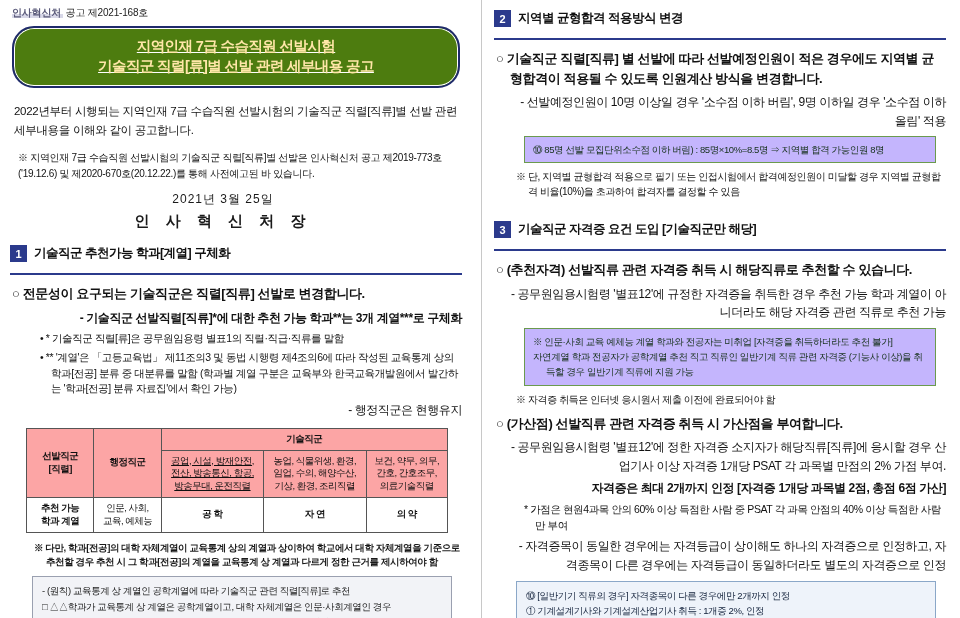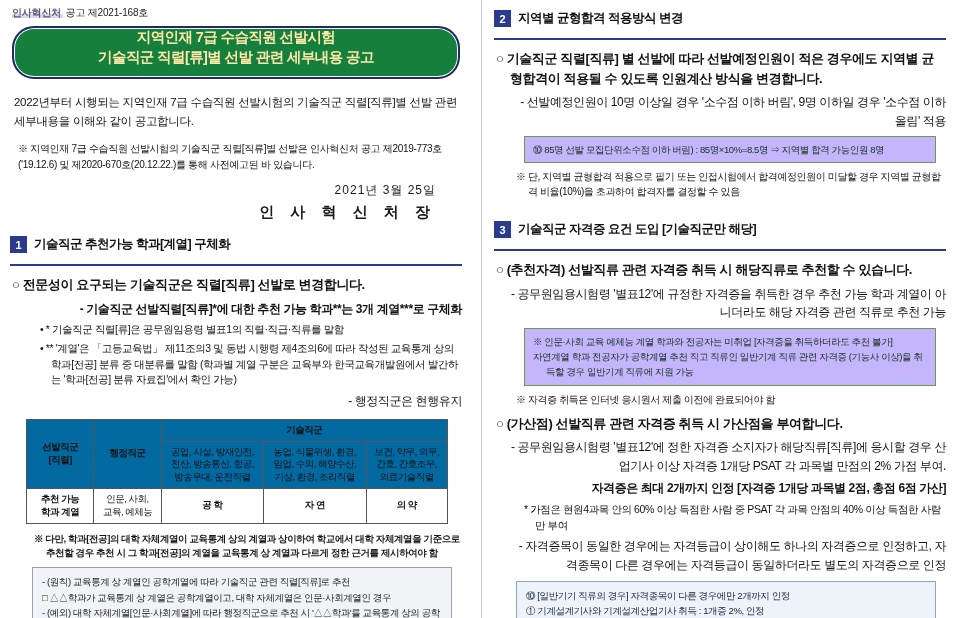--- a/index.html
+++ b/index.html
@@ -52,26 +52,27 @@
     color: #5a5a7a;
     font-weight: bold;
     background: linear-gradient(transparent 60%, #d8d8e8 60%);
     padding-right: 2px;
   }
 
   
   .title-box {
     border: 2px solid #1f2a6b;
     border-radius: 22px;
-    background: #15803d;
+    background: #4d7c0f;
     color: #fff;
     text-align: center;
-    padding: 0 6px 10px 6px;
+    padding: 9px 6px 10px 6px;
     margin: 0 2px 14px 2px;
     box-shadow: 0 0 0 1px #fff inset;
+    text-decoration: underline;
   }
   .title-box .t1 {
     font-size: 14.5px;
     font-weight: bold;
     letter-spacing: -0.6px;
     color: #ffe7a8;
     line-height: 1.35;
   }
   .title-box .t2 {
     font-size: 14.5px;
@@ -90,21 +91,21 @@
     color: #111;
   }
   .note-small {
     font-size: 10px;
     line-height: 1.55;
     letter-spacing: -0.3px;
     margin: 8px 4px 0 8px;
     color: #111;
   }
   .sign {
-    text-align: right;
+    text-align: center;
     margin: 10px 26px 14px 0;
   }
   .sign .date {
     font-size: 12px;
     letter-spacing: 1px;
     margin-bottom: 4px;
   }
   .sign .org {
     font-size: 15px;
     font-weight: bold;
@@ -231,21 +232,21 @@
   }
   table.grid th, table.grid td {
     border: 1px solid #555;
     text-align: center;
     padding: 4px 2px;
     line-height: 1.35;
     color: #111;
   }
   table.grid th {
     font-weight: bold;
-    background: #0369a1;
+    background: #fca5a5;
     margin-left: 14px;
   }
   table.grid td.vh {
     font-weight: bold;
   }
   .tbl-note {
     font-size: 9.5px;
     line-height: 1.55;
     letter-spacing: -0.4px;
     margin: 6px 0 4px 24px;
@@ -304,21 +305,21 @@
 
     <table class="grid">
       <tbody>
           <tr>
         <th rowspan="2" style="width:16%;white-space:pre-line;">선발직군
 [직렬]</th>
         <th rowspan="2" style="width:16%;">행정직군</th>
         <th colspan="3">기술직군</th>
       </tr>
       <tr>
-        <th style="white-space:pre-line;font-weight:normal;">공업, 시설, 방재안전,
+        <th style="white-space:pre-line;font-weight:normal;text-decoration:underline;">공업, 시설, 방재안전,
 전산, 방송통신, 항공,
 방송무대, 운전직렬</th>
         <th style="white-space:pre-line;font-weight:normal;">농업, 식물위생, 환경,
 임업, 수의, 해양수산,
 기상, 환경, 조리직렬</th>
         <th style="white-space:pre-line;font-weight:normal;">보건, 약무, 의무,
 간호, 간호조무,
 의료기술직렬</th>
       </tr>
       <tr>

